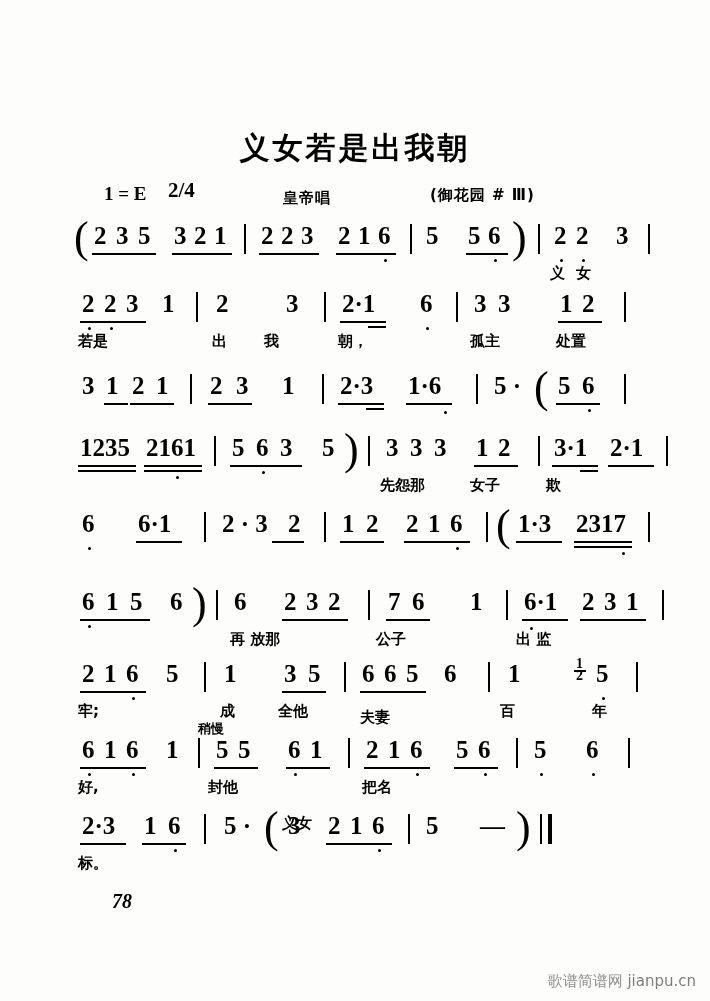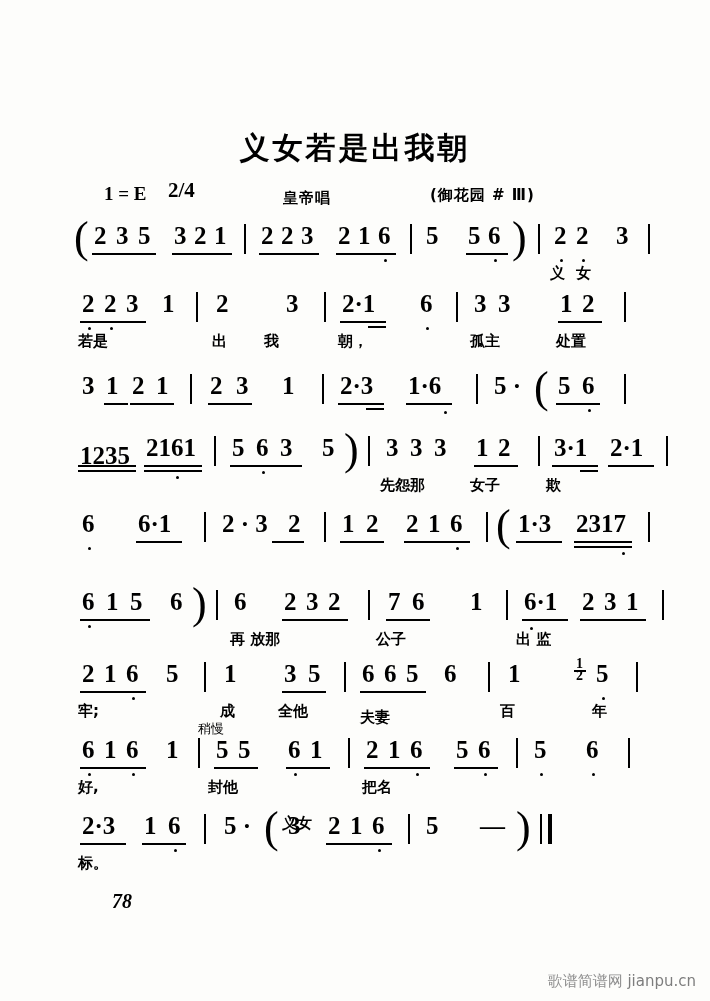--- a/index.html
+++ b/index.html
@@ -119,21 +119,21 @@
   }
   .dotd {
     position: absolute;
     width: 3px; height: 3px;
     border-radius: 50%;
     background: #000;
   }
   .tempo {
     position: absolute;
     font-size: 13px;
-    font-weight: normal;
+    font-weight: bold;
     font-family: "DejaVu Sans", sans-serif;
   }
   .paren-big {
     position: absolute;
     font-family: "Liberation Serif", serif;
     font-size: 44px;
     font-weight: normal;
     line-height: 1;
   }
   .repeat-end {
@@ -284,21 +284,21 @@
       <span class="tok" style="left:482px; top:0;">5</span>
       <span class="tok" style="left:506px; top:0;">6</span>
       <div class="ul1" style="left:480px; top:31px; width:44px;"></div>
       <span class="dotd" style="left:512px; top:37px;"></span>
       <div class="bar" style="left:548px;"></div>
     </div>
   </div>
 
   <div class="system" style="top:434px;">
     <div class="notes">
-      <span class="tok" style="left:4px; top:8px;">1235</span>
+      <span class="tok" style="left:4px; top:0;">1235</span>
       <div class="ul1" style="left:2px; top:31px; width:58px;"></div>
       <div class="ul2" style="left:2px; top:36px; width:58px;"></div>
       <span class="tok" style="left:70px; top:0;">2161</span>
       <div class="ul1" style="left:68px; top:31px; width:58px;"></div>
       <div class="ul2" style="left:68px; top:36px; width:58px;"></div>
       <span class="dotd" style="left:100px; top:42px;"></span>
       <div class="bar" style="left:138px;"></div>
       <span class="tok" style="left:156px; top:0;">5</span>
       <span class="tok" style="left:180px; top:0;">6</span>
       <span class="tok" style="left:204px; top:0;">3</span>

